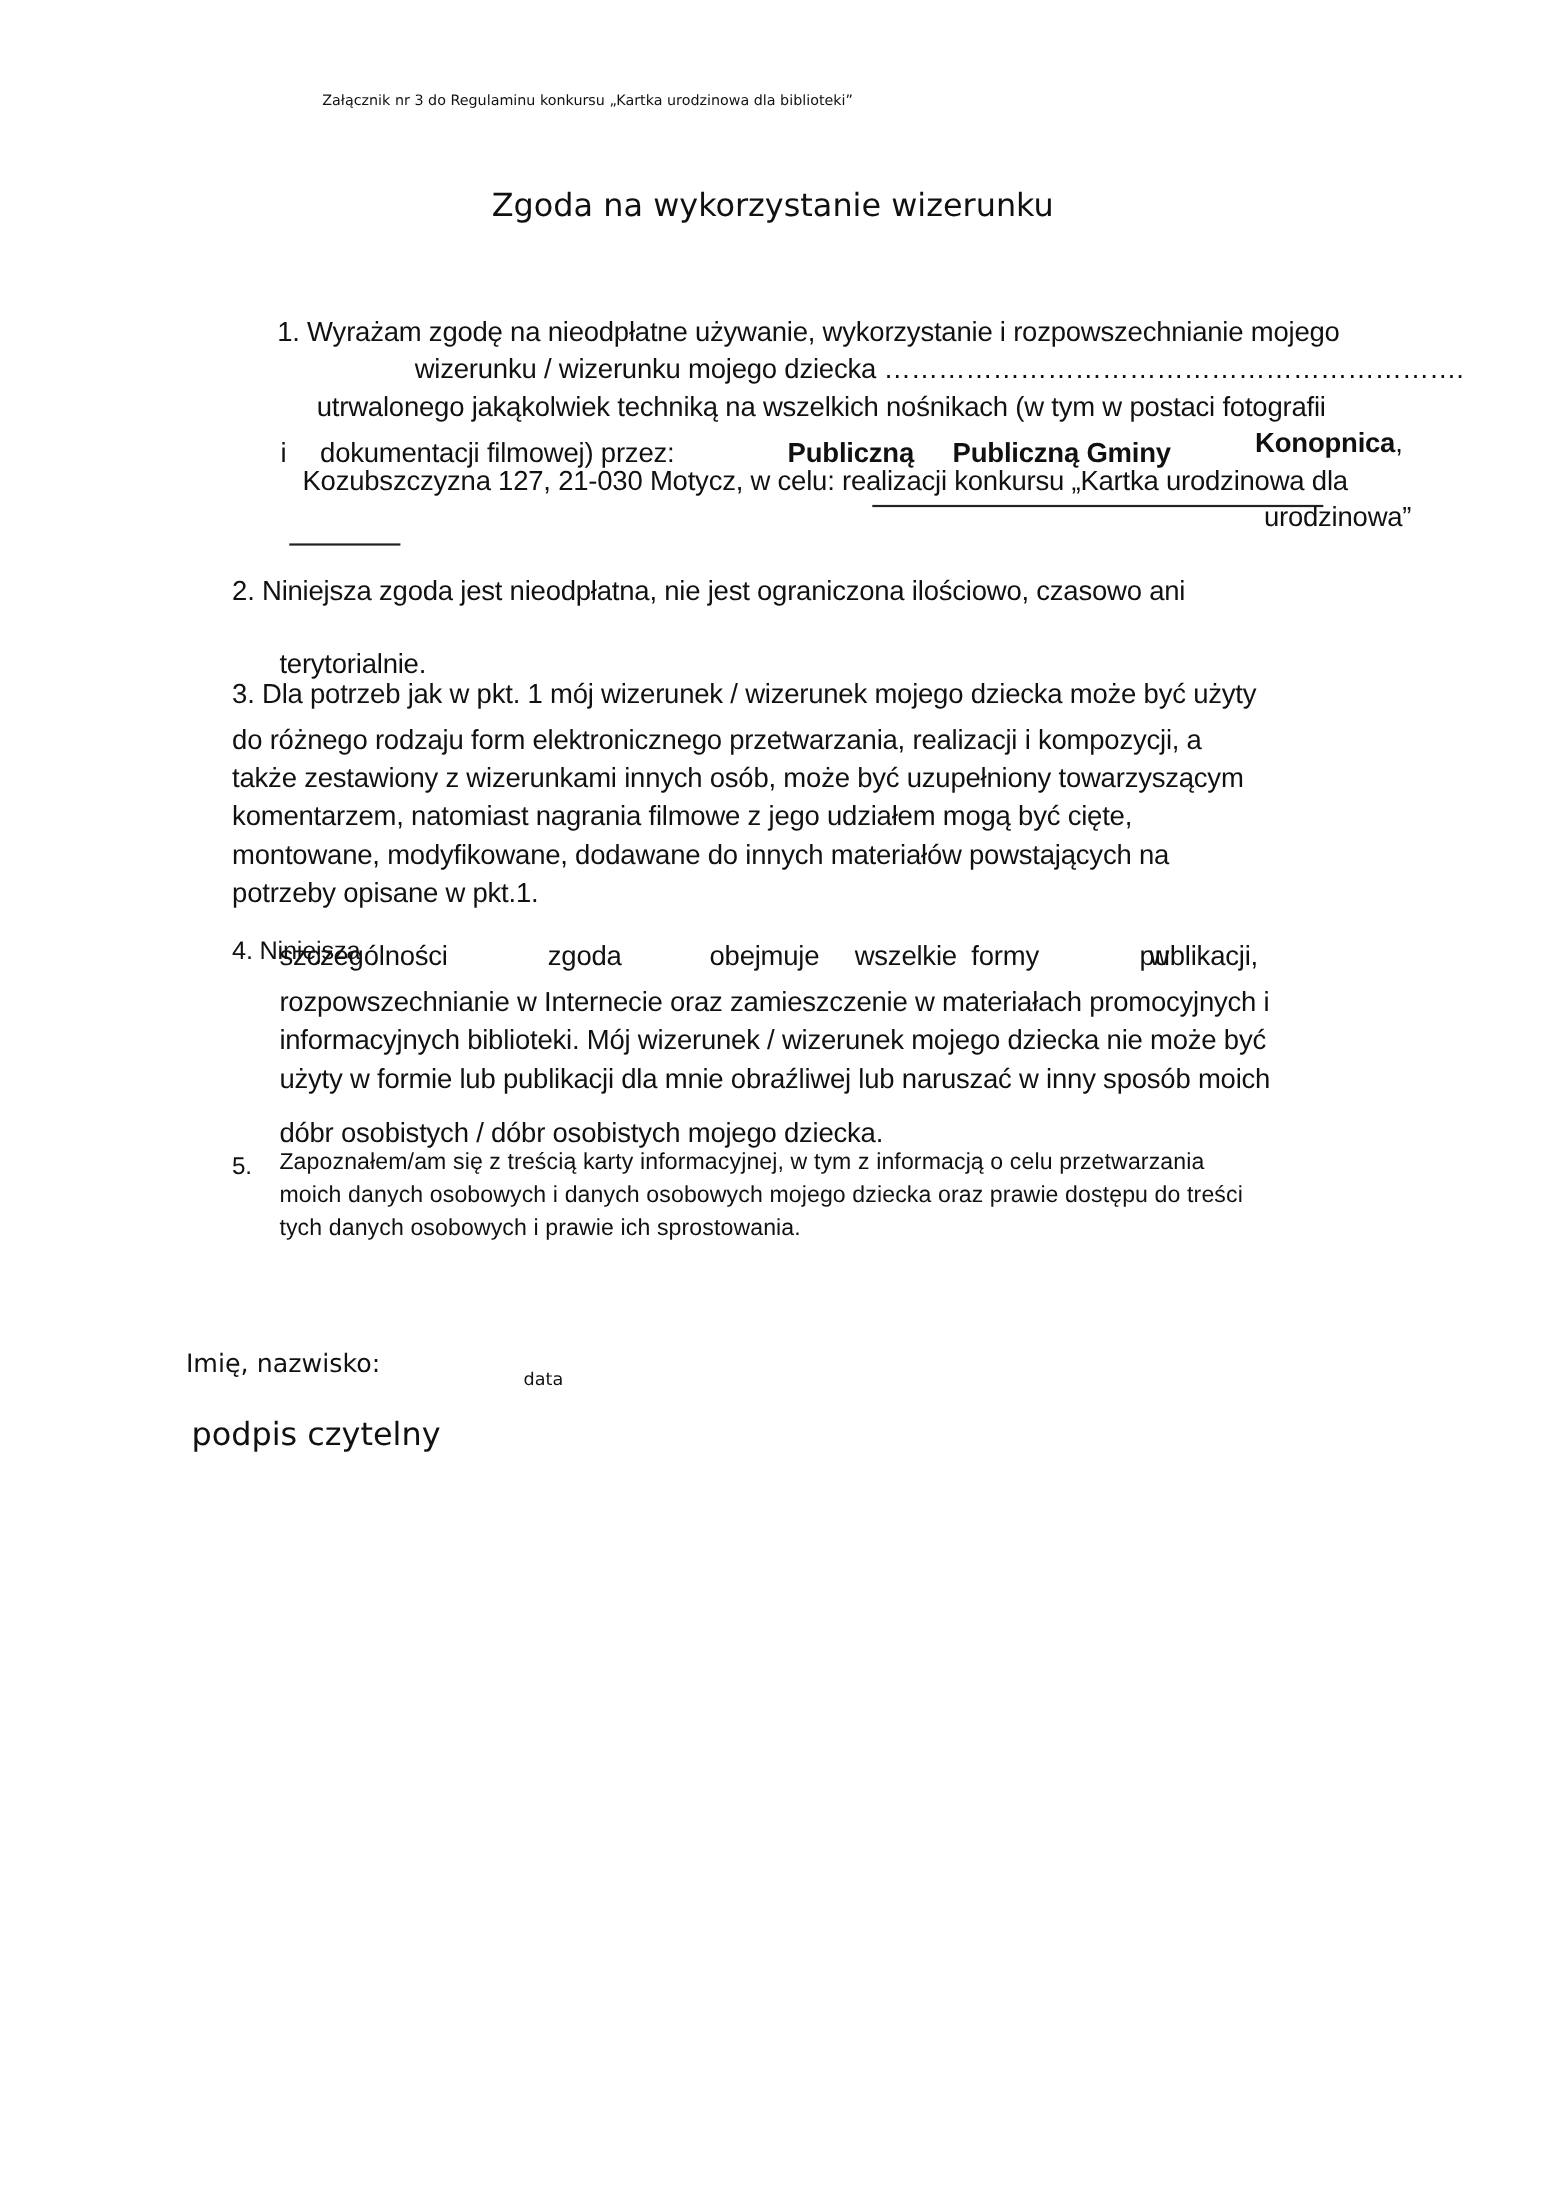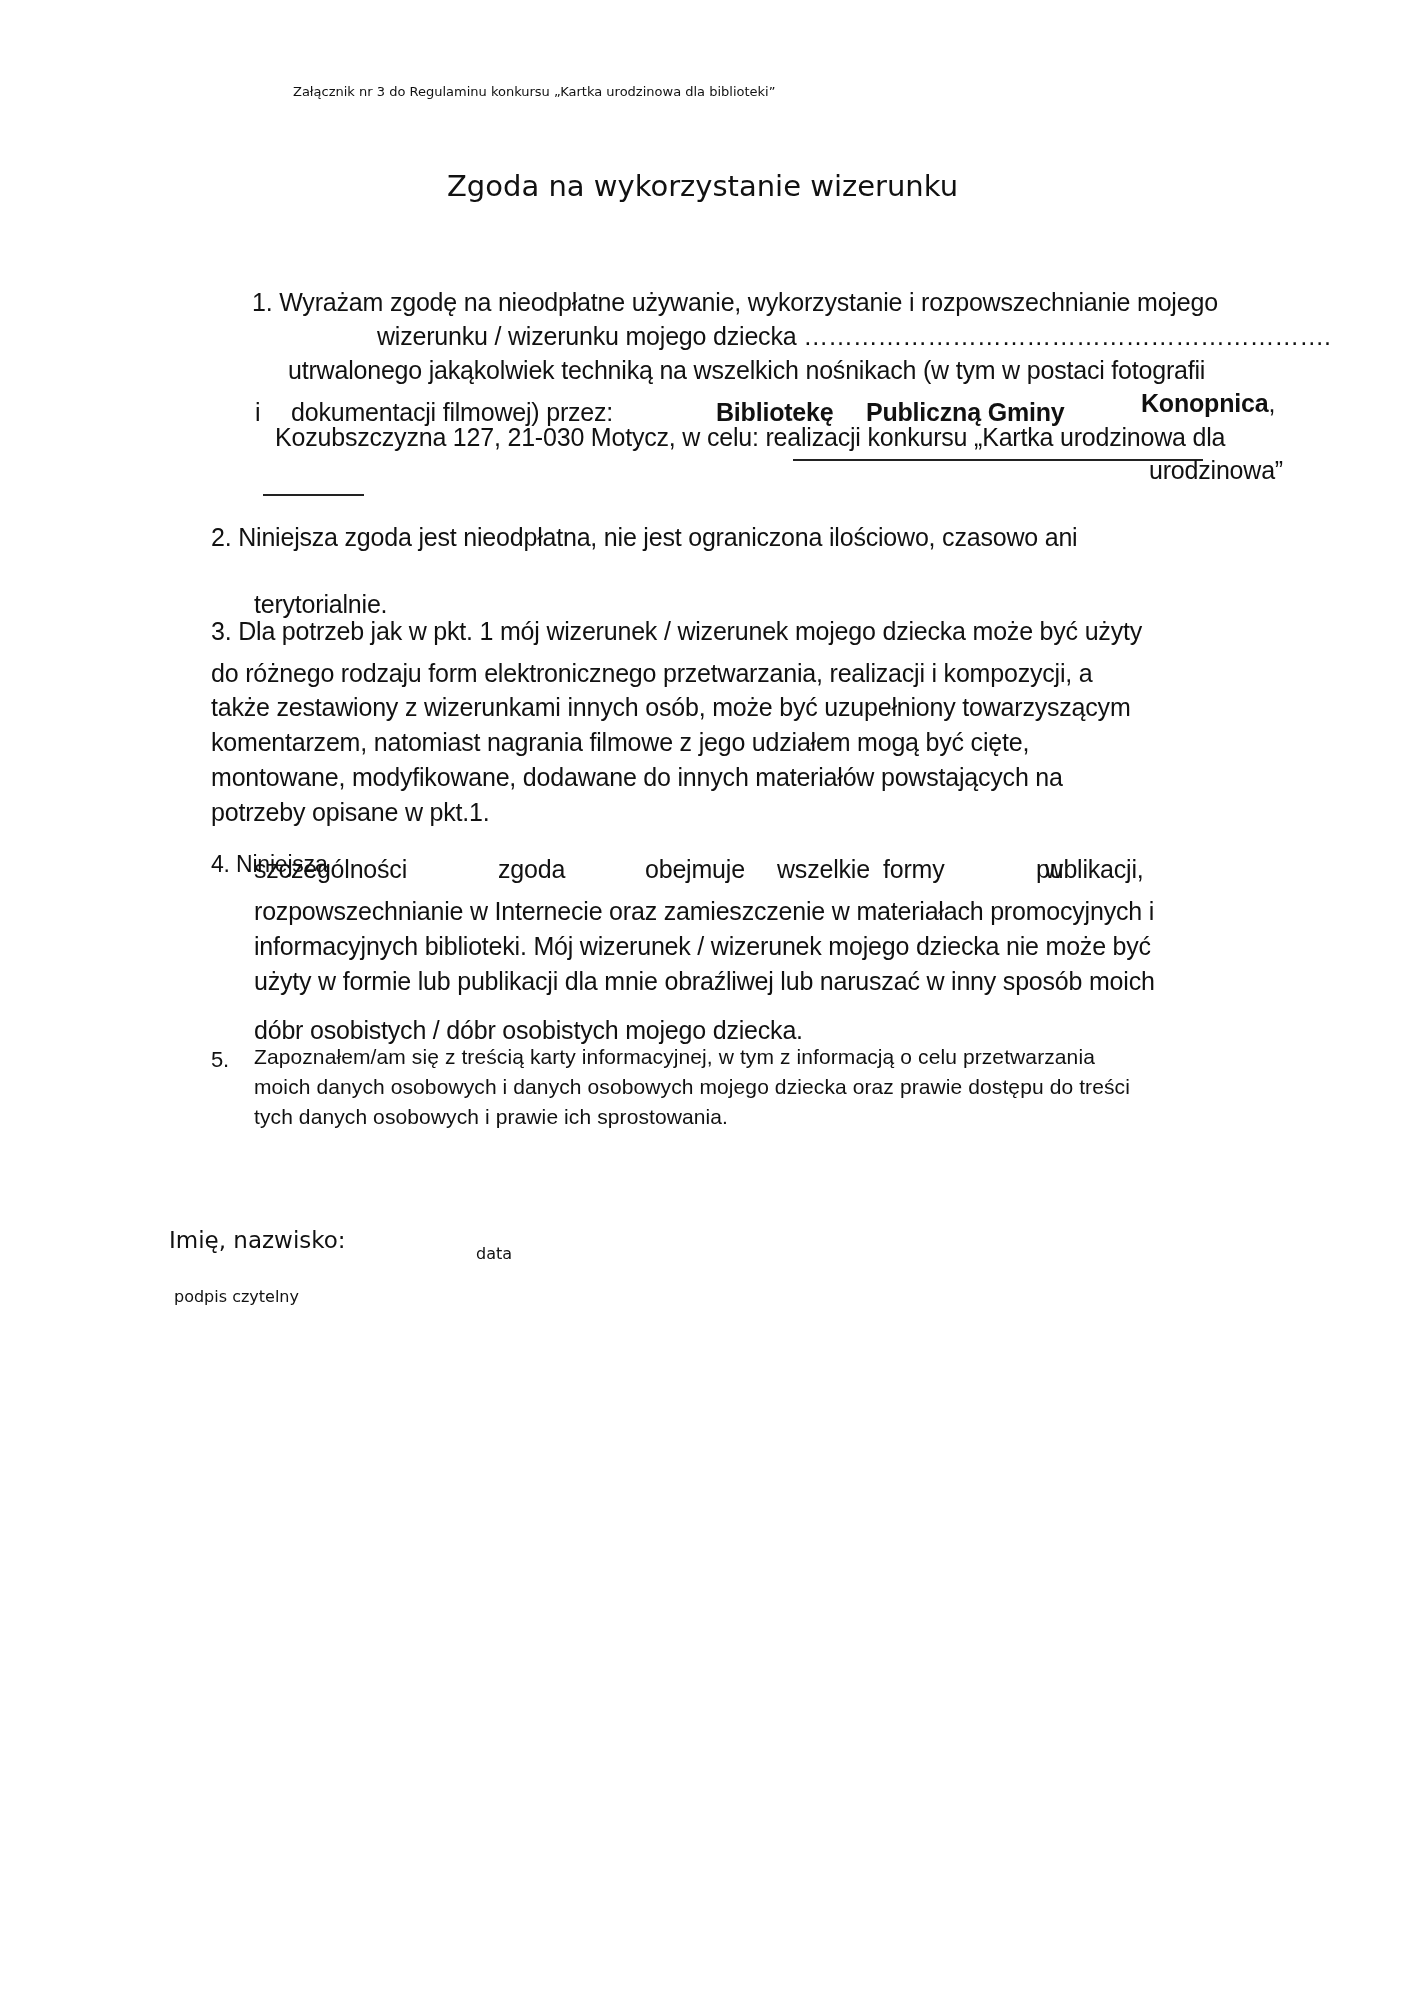--- a/index.html
+++ b/index.html
@@ -65,36 +65,36 @@
     #i4-l5 { left: 254px; top: 1016px; }
 
     
     #i5-num { left: 211px; top: 1047px; font-size: 22px; }
     #i5-l1 { left: 254px; top: 1045px; }
     #i5-l2 { left: 254px; top: 1075px; }
     #i5-l3 { left: 254px; top: 1105px; }
 
     
     #name-label { left: 169px; top: 1227px; font-size: 23px; }
-    #sign-label { left: 174px; top: 1287px; font-size: 16px; }
+    #sign-label { left: 174px; top: 1287px; font-size: 29px; }
     #date-label { left: 476px; top: 1244px; font-size: 16px; }
   </style>
 </head>
 <body>
 
 <div id="annex-title" class="abs sans">Załącznik nr 3 do Regulaminu konkursu „Kartka urodzinowa dla biblioteki”</div>
 <div id="doc-title" class="abs sans">Zgoda na wykorzystanie wizerunku</div>
 
 <section>
   <div id="i1-l1" class="abs body-font">1. Wyrażam zgodę na nieodpłatne używanie, wykorzystanie i rozpowszechnianie mojego</div>
   <div id="i1-l2" class="abs body-font">wizerunku / wizerunku mojego dziecka ……………………………………………………….</div>
   <div id="i1-l3" class="abs body-font">utrwalonego jakąkolwiek techniką na wszelkich nośnikach (w tym w postaci fotografii</div>
   <div id="i1-l4a" class="abs body-font">i</div>
   <div id="i1-l4b" class="abs body-font">dokumentacji filmowej) przez:</div>
-  <div id="i1-l4c" class="abs body-font bold">Bibliotekę</div>
+  <div id="i1-l4c" class="abs body-font bold">Publiczną</div>
   <div id="i1-l4d" class="abs body-font bold">Publiczną Gminy</div>
   <div id="i1-l4e" class="abs body-font"><span class="bold">Konopnica</span><span>,</span></div>
   <div id="i1-l5" class="abs body-font">Kozubszczyzna 127, 21-030 Motycz, w celu: realizacji konkursu „Kartka urodzinowa dla</div>
   <div id="line-under-konkurs" class="hline"></div>
   <div id="i1-l6" class="abs body-font">urodzinowa”</div>
   <div id="line-short" class="hline"></div>
 </section>
 
 <section>
   <div id="i2-l1" class="abs body-font">2. Niniejsza zgoda jest nieodpłatna, nie jest ograniczona ilościowo, czasowo ani</div>

